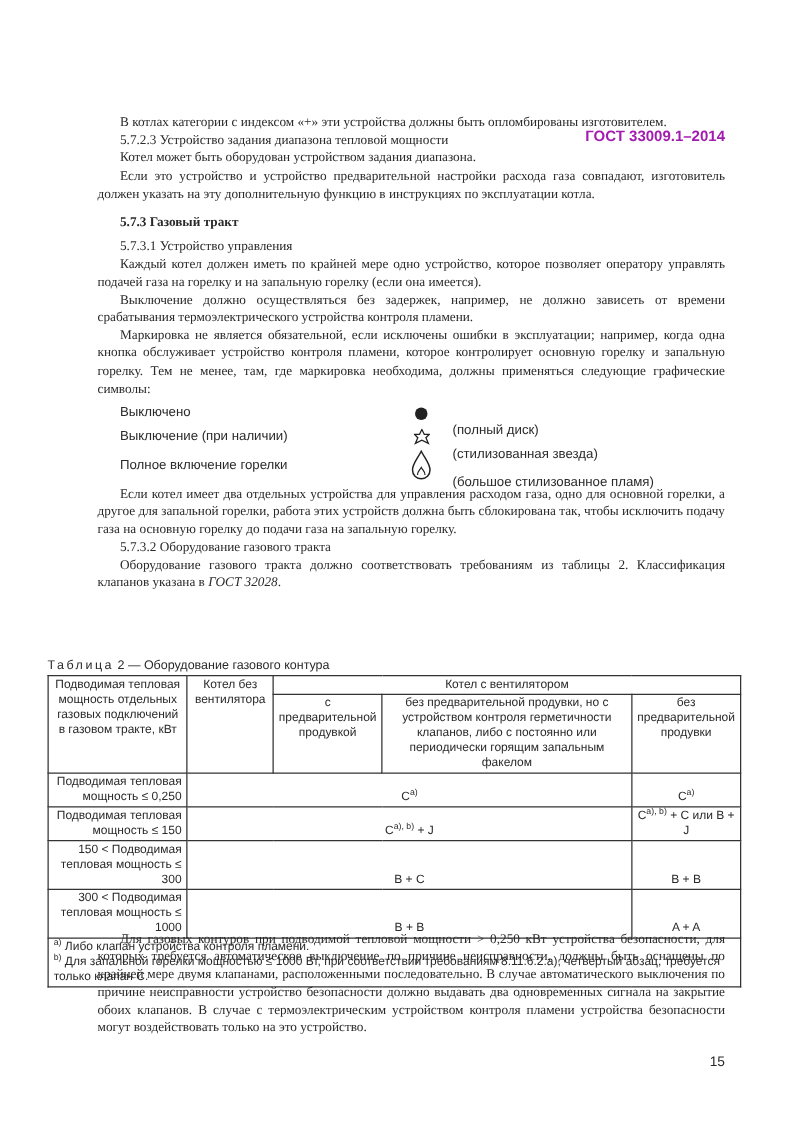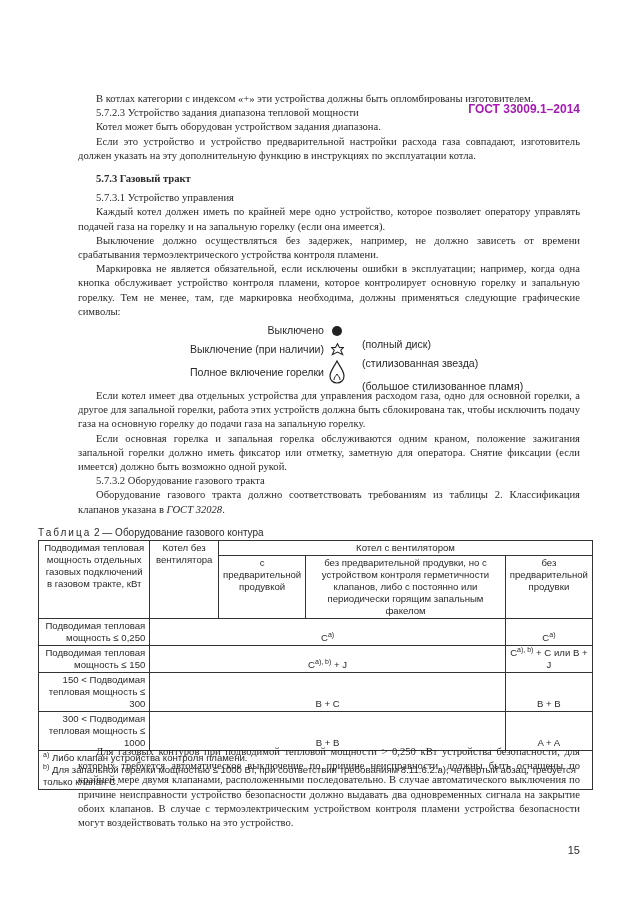--- a/index.html
+++ b/index.html
@@ -4,21 +4,21 @@
 <style>
   html, body { margin: 0; padding: 0; background: #ffffff; }
   body { width: 630px; height: 913px; position: relative; overflow: hidden;
          font-family: "Liberation Sans", sans-serif; color: #2a2a2a; font-size: 10.6px; line-height: 14.2px; }
   .page-header { position: absolute; top: 58px; right: 50px; font-weight: bold; font-size: 12px; color: #a21caf; margin-top: 44px; }
   .content { position: absolute; left: 78px; top: 92px; width: 502px; }
   p { margin: 0; text-align: justify; font-family: Liberation Serif, serif; }
   .ind { text-indent: 18px; }
   .h-bold { font-weight: bold; text-indent: 18px; margin-top: 9px; margin-bottom: 5px; }
   .symbols { margin-top: 2px; }
-  .sym-row { display: flex; align-items: center; height: 19px; text-align: right; }
+  .sym-row { display: flex; align-items: center; height: 19px; }
   .sym-row.tall { height: 26px; }
   .sym-label { width: 228px; padding-left: 18px; }
   .sym-icon { width: 26px; display: flex; justify-content: center; align-items: center; }
   .sym-desc { padding-left: 12px; margin-top: 28px; }
   .disk { width: 10px; height: 10px; border-radius: 50%; background: #222; }
   .table-caption { position: absolute; left: 38px; top: 526px; font-size: 10px; }
   .table-caption .spaced { letter-spacing: 2px; }
   table.gas { position: absolute; left: 38px; top: 540px; width: 555px; border-collapse: collapse; font-size: 9.6px; line-height: 12px; }
   table.gas td, table.gas th { border: 1px solid #333; padding: 1px 4px; font-weight: normal; text-align: center; vertical-align: top; }
   table.gas td.left { text-align: right; }
@@ -68,21 +68,20 @@
         <svg width="16" height="24" viewBox="0 0 16 24">
             <path d="M8 1 C5 7 1 11 1 16 C1 20 4 23 8 23 C12 23 15 20 15 16 C15 11 11 7 8 1 Z" fill="none" stroke="#222" stroke-width="1.2"></path>
             <path d="M5 20 C5 17 7 16 8 14 C9 16 11 17 11 20" fill="none" stroke="#222" stroke-width="1"></path>
           </svg>
       </span>
       <span class="sym-desc">(большое стилизованное пламя)</span>
     </div>
   </div>
 
   <p class="ind" style="margin-top:4px">Если котел имеет два отдельных устройства для управления расходом газа, одно для основной горелки, а другое для запальной горелки, работа этих устройств должна быть сблокирована так, чтобы исключить подачу газа на основную горелку до подачи газа на запальную горелку.</p>
-  <p class="ind">Если основная горелка и запальная горелка обслуживаются одним краном, положение зажигания запальной горелки должно иметь фиксатор или отметку, заметную для оператора. Снятие фиксации (если имеется) должно быть возможно одной рукой.</p>
   <p class="ind">5.7.3.2 Оборудование газового тракта</p>
   <p class="ind"><span>Оборудование газового тракта должно соответствовать требованиям из таблицы 2. Классификация клапанов указана в </span><i>ГОСТ 32028</i><span>.</span></p>
 </div>
 
 <div class="table-caption"><span class="spaced">Таблица</span><span> 2 — Оборудование газового контура</span></div>
 
 <table class="gas">
   <colgroup>
       <col style="width:128px">
       <col style="width:70px">

